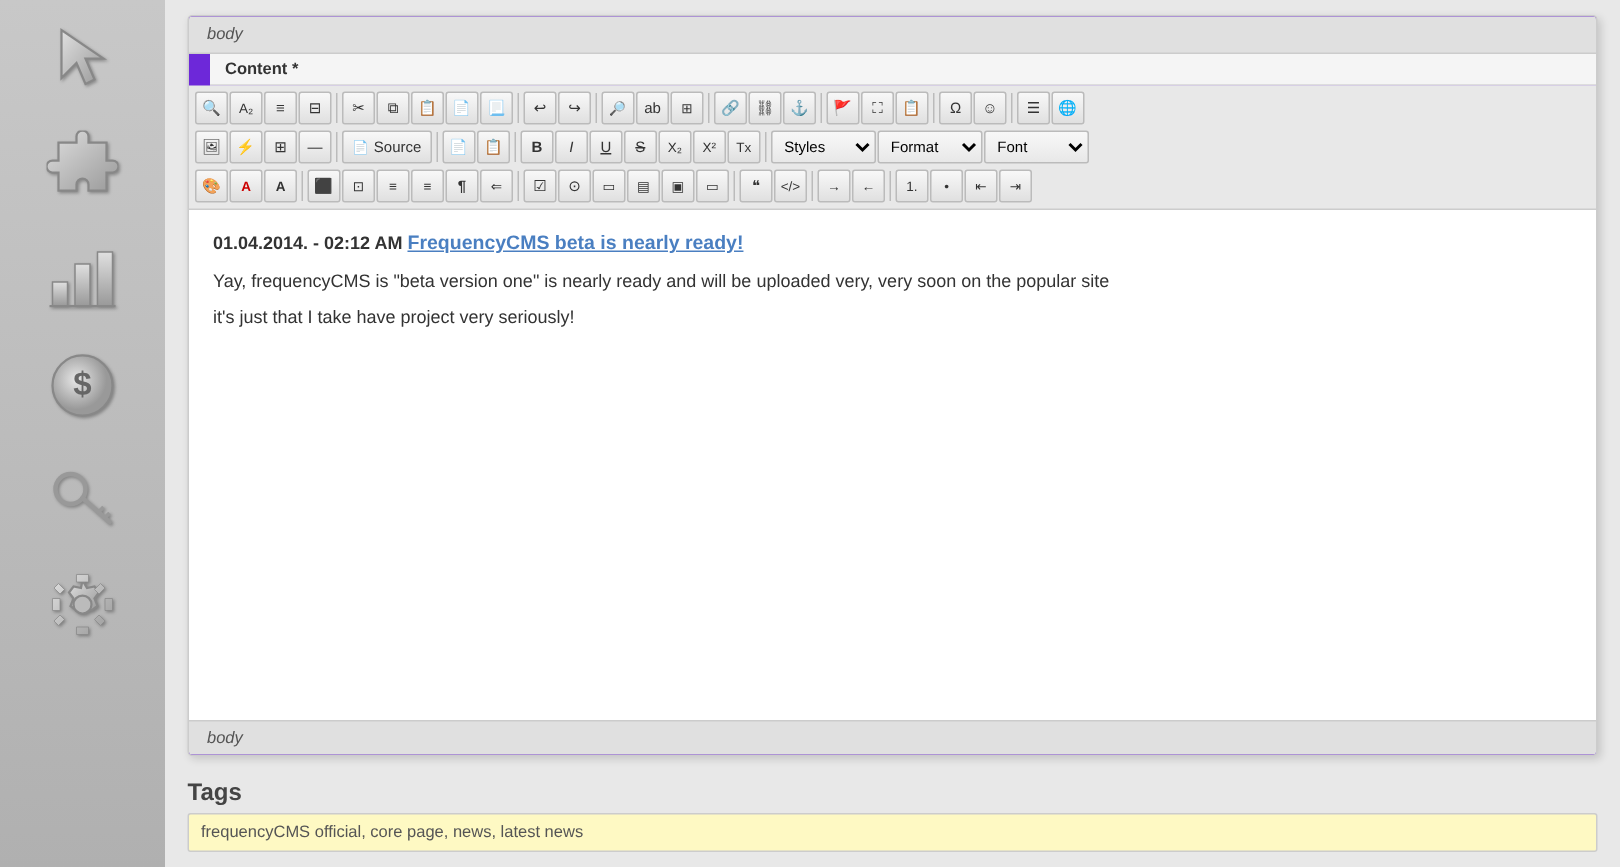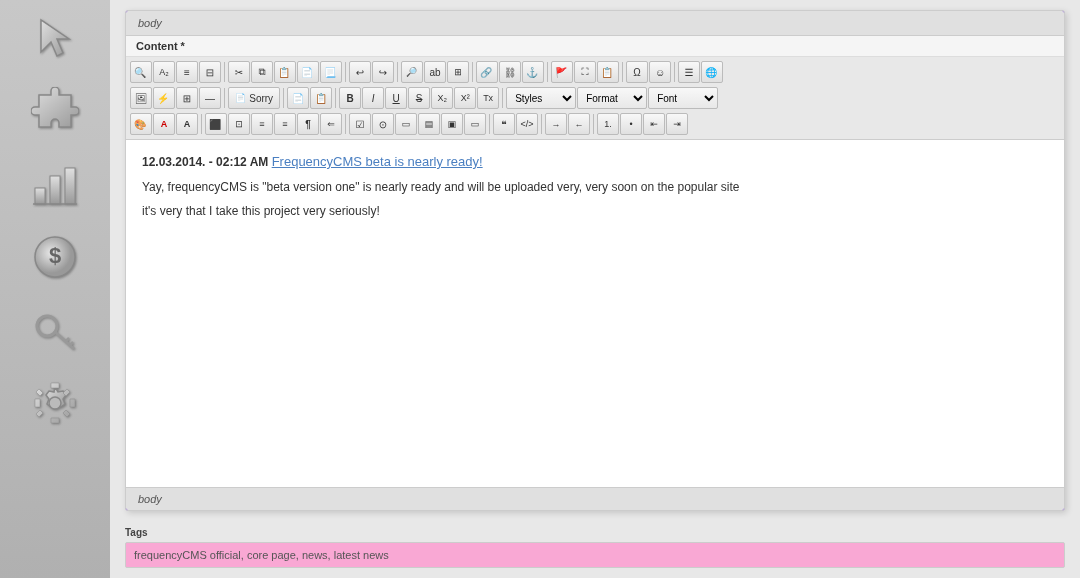--- a/index.html
+++ b/index.html
@@ -68,20 +68,21 @@
       color: #555;
       font-style: italic;
     }
 
     .field-row {
       display: flex;
       align-items: flex-end;
       padding: 4px 10px;
       border-bottom: 1px solid #ddd;
       background: #f5f5f5;
+      margin-left: 14px;
     }
     .field-label {
       font-size: 11px;
       color: #333;
       font-weight: bold;
       min-width: 65px;
     }
 
     
     .toolbar-container {
@@ -147,21 +148,21 @@
       flex: 1;
       background: #fff;
       padding: 12px 16px;
       font-size: 12px;
       color: #333;
       overflow-y: auto;
       line-height: 1.5;
       min-height: 150px;
     }
     .editor-title {
-      font-weight: normal;
+      font-weight: bold;
       font-size: 13px;
       color: #222;
       margin-bottom: 8px;
       text-decoration: underline;
     }
     .editor-date {
       font-weight: bold;
       font-size: 12px;
     }
     .editor-link {
@@ -184,32 +185,32 @@
       font-size: 11px;
       color: #555;
       font-style: italic;
     }
 
     
     .tags-section {
       margin: 0 15px 10px 15px;
     }
     .tags-label {
-      font-size: 10px;
+      font-size: 16px;
       font-weight: bold;
       color: #444;
       padding: 6px 0 4px 0;
     }
     .tags-input {
       width: 100%;
       padding: 6px 8px;
       border: 1px solid #ccc;
       border-radius: 2px;
       font-size: 11px;
-      background: #f9a8d4;
+      background: #fef9c3;
       color: #555;
     }
 
     
     .icon-bold { font-weight: bold; font-style: normal; }
     .icon-italic { font-style: italic; }
     .icon-underline { text-decoration: underline; }
   </style>
 </head>
 <body>
@@ -359,21 +360,21 @@
       <div class="toolbar-row">
 
         <button class="tb-btn">🖼</button>
         <button class="tb-btn">⚡</button>
         <button class="tb-btn">⊞</button>
         <button class="tb-btn">—</button>
         <div class="tb-sep"></div>
 
         <button class="source-btn">
           <span style="font-size:9px">📄</span>
-          <span>Sorry</span>
+          <span>Source</span>
         </button>
         <div class="tb-sep"></div>
 
         <button class="tb-btn">📄</button>
         <button class="tb-btn">📋</button>
         <div class="tb-sep"></div>
 
         <button class="tb-btn icon-bold">B</button>
         <button class="tb-btn icon-italic">I</button>
         <button class="tb-btn icon-underline">U</button>
@@ -427,29 +428,29 @@
 
         <button class="tb-btn" style="font-size:9px">1.</button>
         <button class="tb-btn" style="font-size:9px">•</button>
         <button class="tb-btn" style="font-size:9px">⇤</button>
         <button class="tb-btn" style="font-size:9px">⇥</button>
       </div>
     </div>
 
     <div class="editor-content">
       <div class="editor-para">
-        <span class="editor-date">12.03.2014. - 02:12 AM</span>
+        <span class="editor-date">01.04.2014. - 02:12 AM</span>
         <span> </span>
         <a class="editor-link editor-title" href="#">FrequencyCMS beta is nearly ready!</a>
       </div>
       <div class="editor-para">
         <span>Yay, frequencyCMS is "beta version one" is nearly ready and will be uploaded very, very soon on the popular site</span>
       </div>
       <div class="editor-para">
-        <span>it's very that I take this project very seriously!</span>
+        <span>it's just that I take have project very seriously!</span>
       </div>
     </div>
 
     <div class="bottom-label">
       <span>body</span>
     </div>
 
   </div>
 
   <div class="tags-section">

